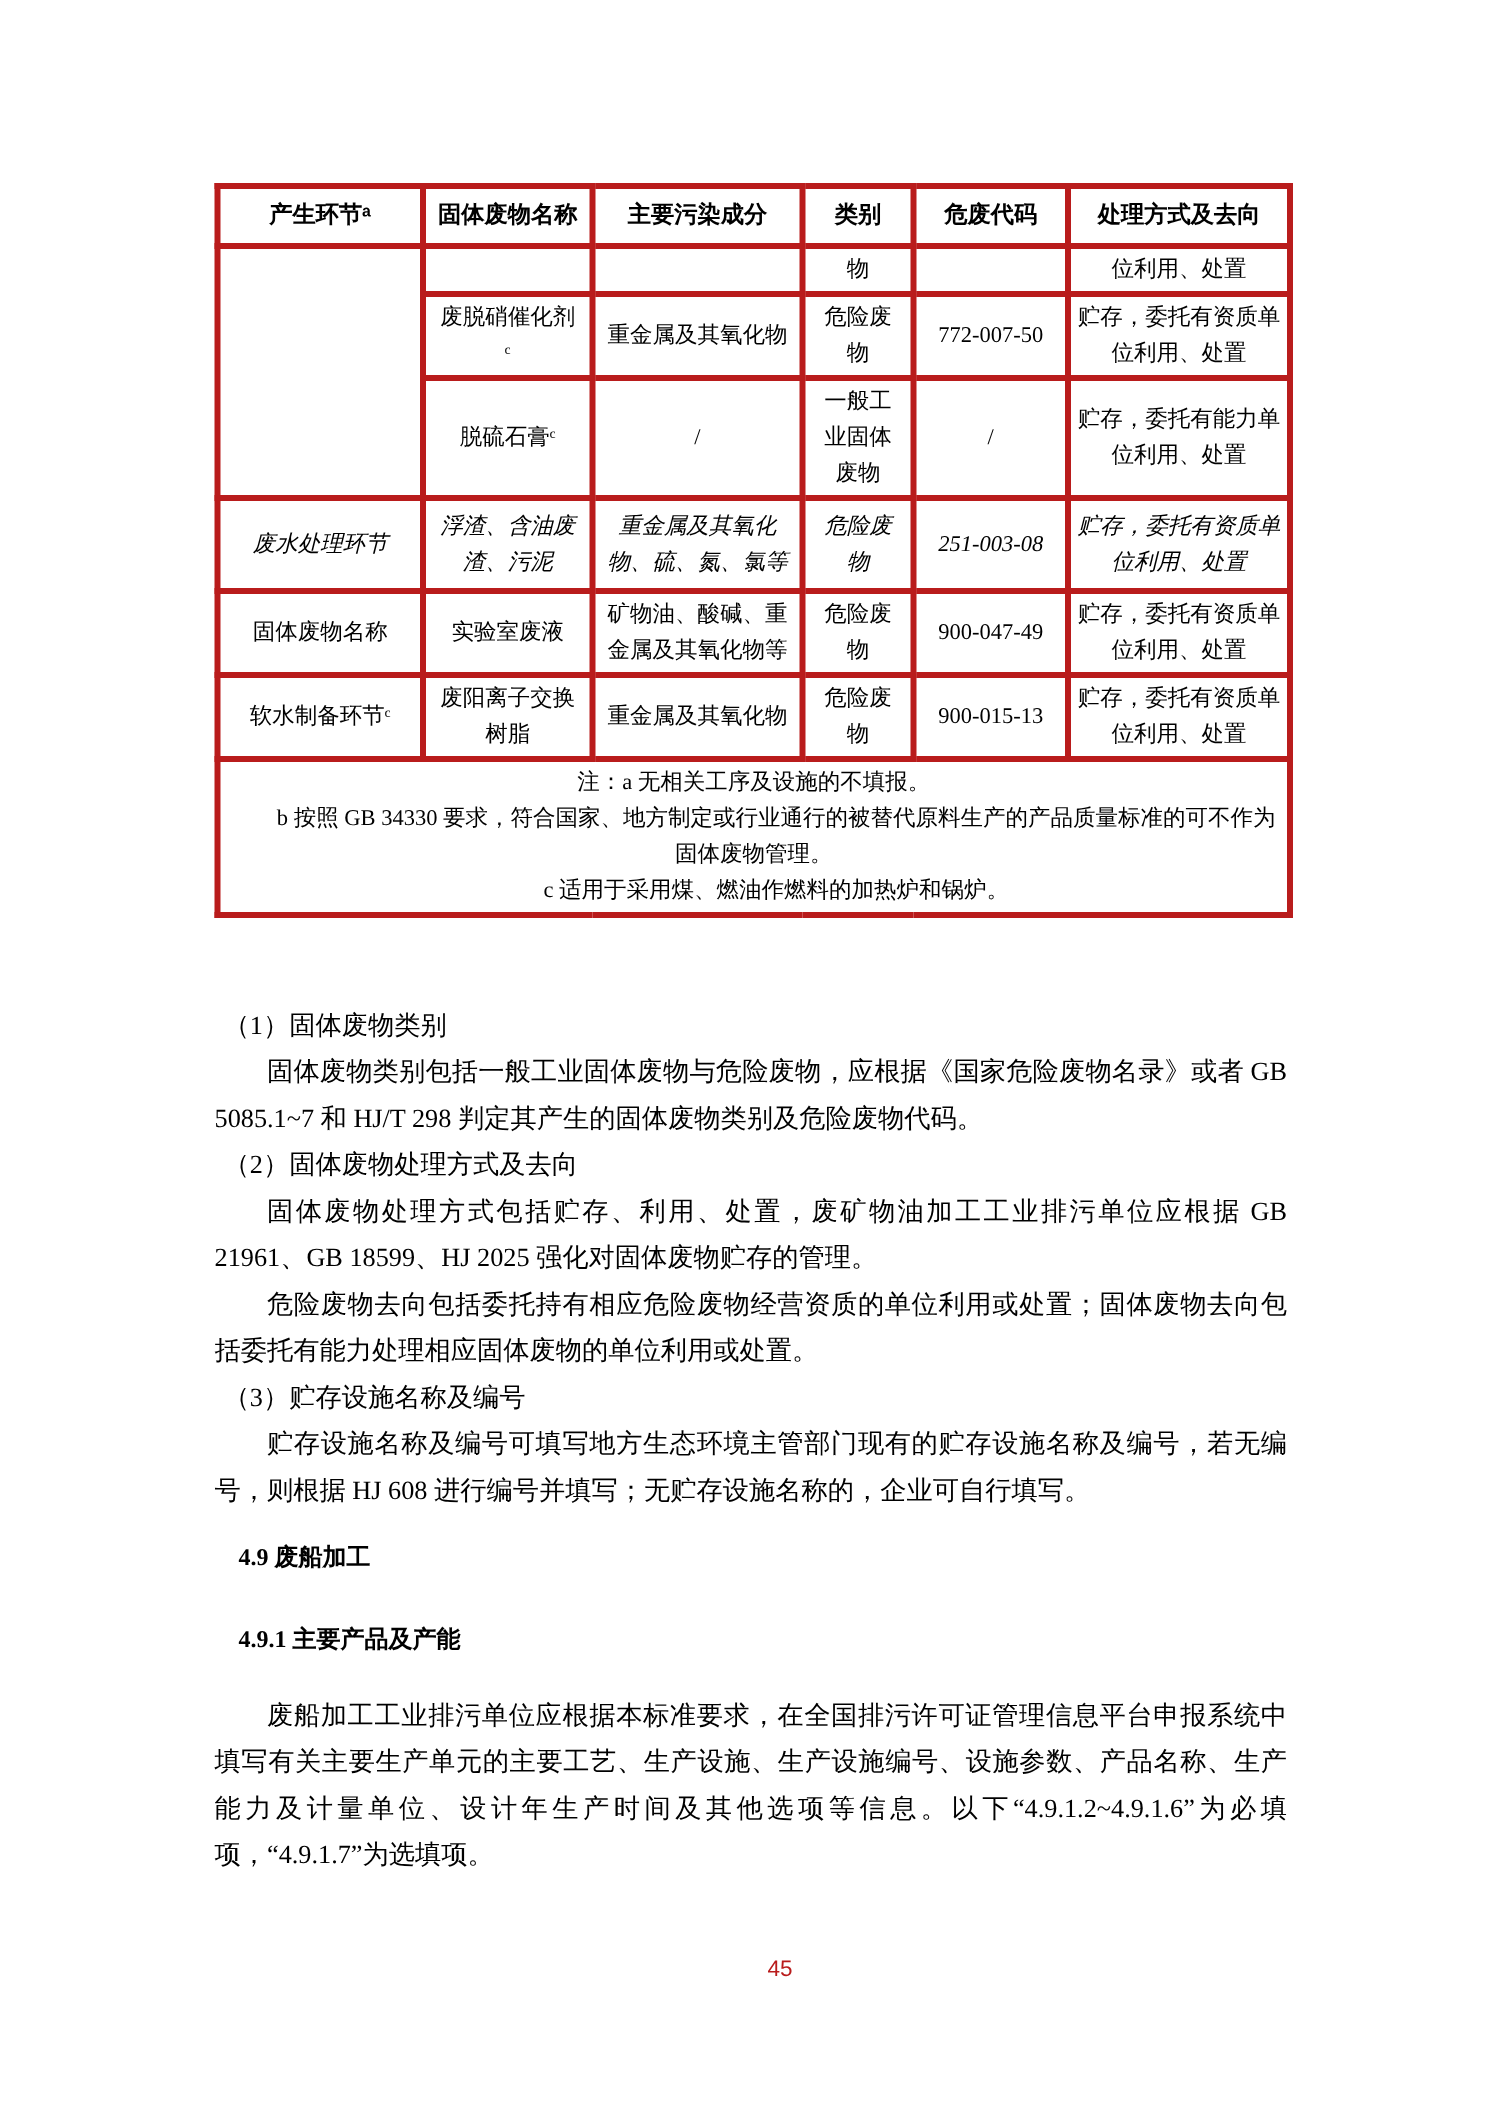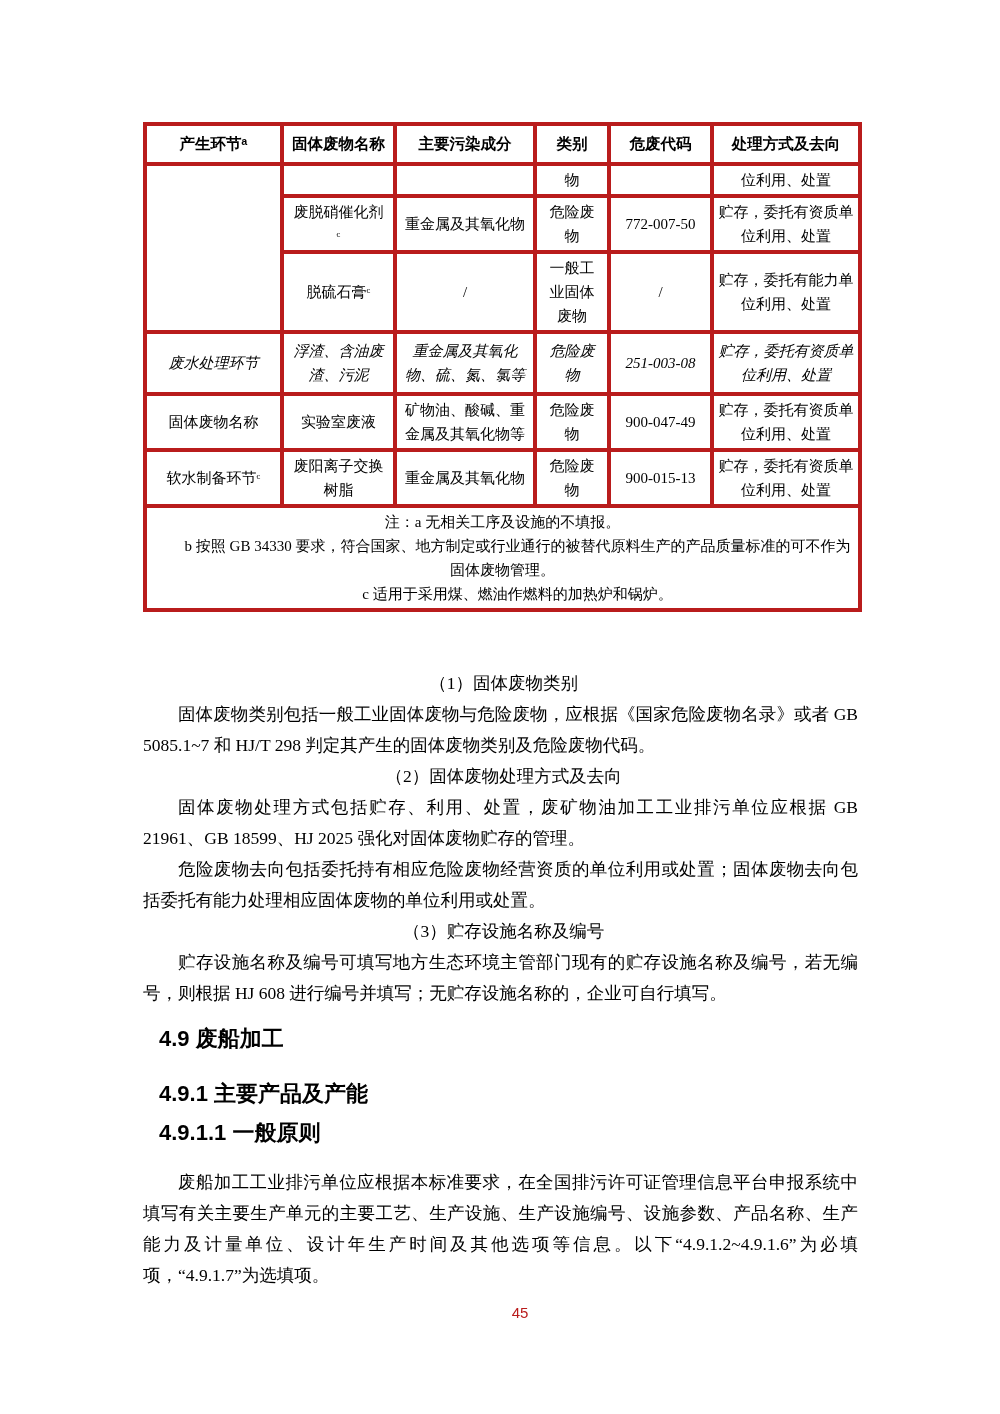--- a/index.html
+++ b/index.html
@@ -48,26 +48,26 @@
       line-height: 27px;
       padding: 3px 7px;
       white-space: pre-line;
     }
     .body-text {
       margin-top: 56px;
       font-size: 17.5px;
       line-height: 31px;
     }
     .body-text p { margin: 0; }
-    p.item { margin-left: 6px; text-align: center; }
+    p.item { margin-left: 6px; }
     p.para { text-align: justify; text-indent: 2em; }
     .heading {
-      font-family: Liberation Sans, sans-serif;
+      font-family: Liberation Serif, serif;
       font-weight: bold;
-      font-size: 22px;
+      font-size: 16px;
       line-height: 31px;
       margin: 0 0 0 16px;
     }
     .h-49   { margin-top: 14px; }
     .h-491  { margin-top: 24px; }
     .h-4911 { margin-top: 8px;  }
     p.final-para { margin-top: 19px; }
     .page-number {
       position: absolute;
       left: 0; top: 1304px;
@@ -177,19 +177,18 @@
     <p class="item">（1）固体废物类别</p>
     <p class="para">固体废物类别包括一般工业固体废物与危险废物，应根据《国家危险废物名录》或者 GB 5085.1~7 和 HJ/T 298 判定其产生的固体废物类别及危险废物代码。</p>
     <p class="item">（2）固体废物处理方式及去向</p>
     <p class="para">固体废物处理方式包括贮存、利用、处置，废矿物油加工工业排污单位应根据 GB 21961、GB 18599、HJ 2025 强化对固体废物贮存的管理。</p>
     <p class="para">危险废物去向包括委托持有相应危险废物经营资质的单位利用或处置；固体废物去向包括委托有能力处理相应固体废物的单位利用或处置。</p>
     <p class="item">（3）贮存设施名称及编号</p>
     <p class="para">贮存设施名称及编号可填写地方生态环境主管部门现有的贮存设施名称及编号，若无编号，则根据 HJ 608 进行编号并填写；无贮存设施名称的，企业可自行填写。</p>
 
     <div class="heading h-49">4.9 废船加工</div>
     <div class="heading h-491">4.9.1 主要产品及产能</div>
-    <div class="heading h-4911">4.9.1.1 一般原则</div>
     <p class="para final-para">废船加工工业排污单位应根据本标准要求，在全国排污许可证管理信息平台申报系统中填写有关主要生产单元的主要工艺、生产设施、生产设施编号、设施参数、产品名称、生产能力及计量单位、设计年生产时间及其他选项等信息。以下“4.9.1.2~4.9.1.6”为必填项，“4.9.1.7”为选填项。</p>
   </div>
 
 </div>
 
 <div class="page-number">45</div>
 
 </body></html>

